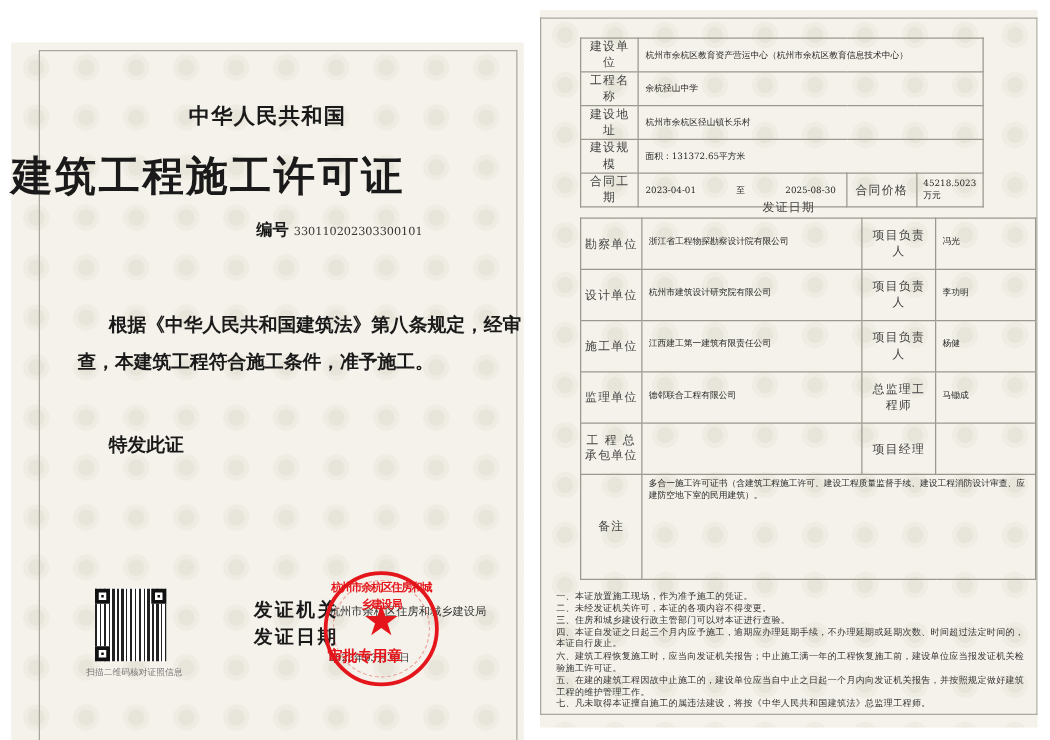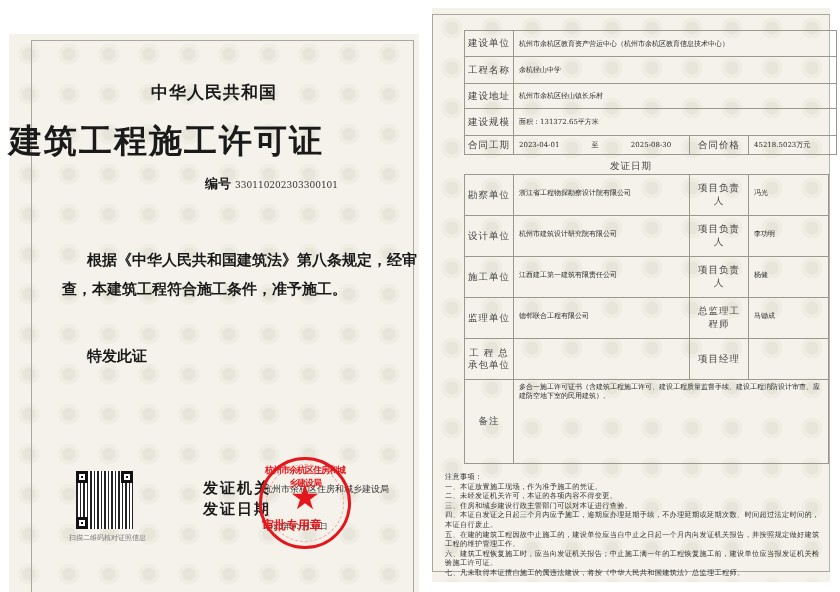--- a/index.html
+++ b/index.html
@@ -50,21 +50,21 @@
     .seal { position: absolute; left: 250px; top: 423px; width: 92px; height: 92px; border: 3px solid #e4161b; border-radius: 50%; color: #e4161b; }
     .seal .ring { position: absolute; left: 4px; top: 4px; right: 4px; bottom: 4px; border-radius: 50%; border: 1px dashed rgba(228,22,27,0.35); }
     .seal .star { position: absolute; left: 0; width: 100%; top: 20px; text-align: center; font-size: 34px; line-height: 34px; }
     .seal .arc { position: absolute; left: 0; width: 100%; top: 4px; text-align: center; font-size: 9px; font-weight: bold; letter-spacing: -1px; }
     .seal .bottom { position: absolute; left: 0; width: 100%; top: 57px; font-size: 12px; font-weight: bold; }
 
     
     table { border-collapse: collapse; position: absolute; }
     td { border: 1px solid #9a998f; font-size: 7px; padding: 4px 5px; vertical-align: middle; color: #2a2a2a; }
     td.lab { font-size: 9.5px; color: #444; text-align: center; letter-spacing: 1px; padding: 0 3px; }
-    .t1 { left: 32px; top: 22px; width: 373px; }
+    .t1 { left: 32px; top: 22px; width: 323px; }
     .t2 { left: 32px; top: 166px; width: 365px; }
     .participants-heading { position: absolute; left: 0; width: 100%; top: 152px; text-align: center; font-size: 9.5px; color: #444; letter-spacing: 1px; }
     .t2 td { vertical-align: top; padding-top: 13px; }
     .t2 td.lab { vertical-align: middle; padding-top: 0; }
     .remarks-text { line-height: 9px; }
 
     .notes { position: absolute; left: 13px; top: 464px; width: 378px; font-size: 7.2px; line-height: 9.6px; color: #333; letter-spacing: 0.3px; }
   </style>
 </head>
 <body>
@@ -184,22 +184,21 @@
       <td></td>
     </tr>
     <tr style="height:84px">
       <td class="lab">备注</td>
       <td colspan="3" class="remarks-text" style="padding-top:3px">多合一施工许可证书（含建筑工程施工许可、建设工程质量监督手续、建设工程消防设计审查、应建防空地下室的民用建筑）。</td>
     </tr>
   </tbody>
     </table>
 
   <div class="notes">
-    <div>注意事项：</div>
     <div>一、本证放置施工现场，作为准予施工的凭证。</div>
     <div>二、未经发证机关许可，本证的各项内容不得变更。</div>
     <div>三、住房和城乡建设行政主管部门可以对本证进行查验。</div>
     <div>四、本证自发证之日起三个月内应予施工，逾期应办理延期手续，不办理延期或延期次数、时间超过法定时间的，本证自行废止。</div>
+    <div>六、建筑工程恢复施工时，应当向发证机关报告；中止施工满一年的工程恢复施工前，建设单位应当报发证机关检验施工许可证。</div>
     <div>五、在建的建筑工程因故中止施工的，建设单位应当自中止之日起一个月内向发证机关报告，并按照规定做好建筑工程的维护管理工作。</div>
-    <div>六、建筑工程恢复施工时，应当向发证机关报告；中止施工满一年的工程恢复施工前，建设单位应当报发证机关检验施工许可证。</div>
     <div>七、凡未取得本证擅自施工的属违法建设，将按《中华人民共和国建筑法》总监理工程师。</div>
   </div>
 </div>
 
 </body></html>

